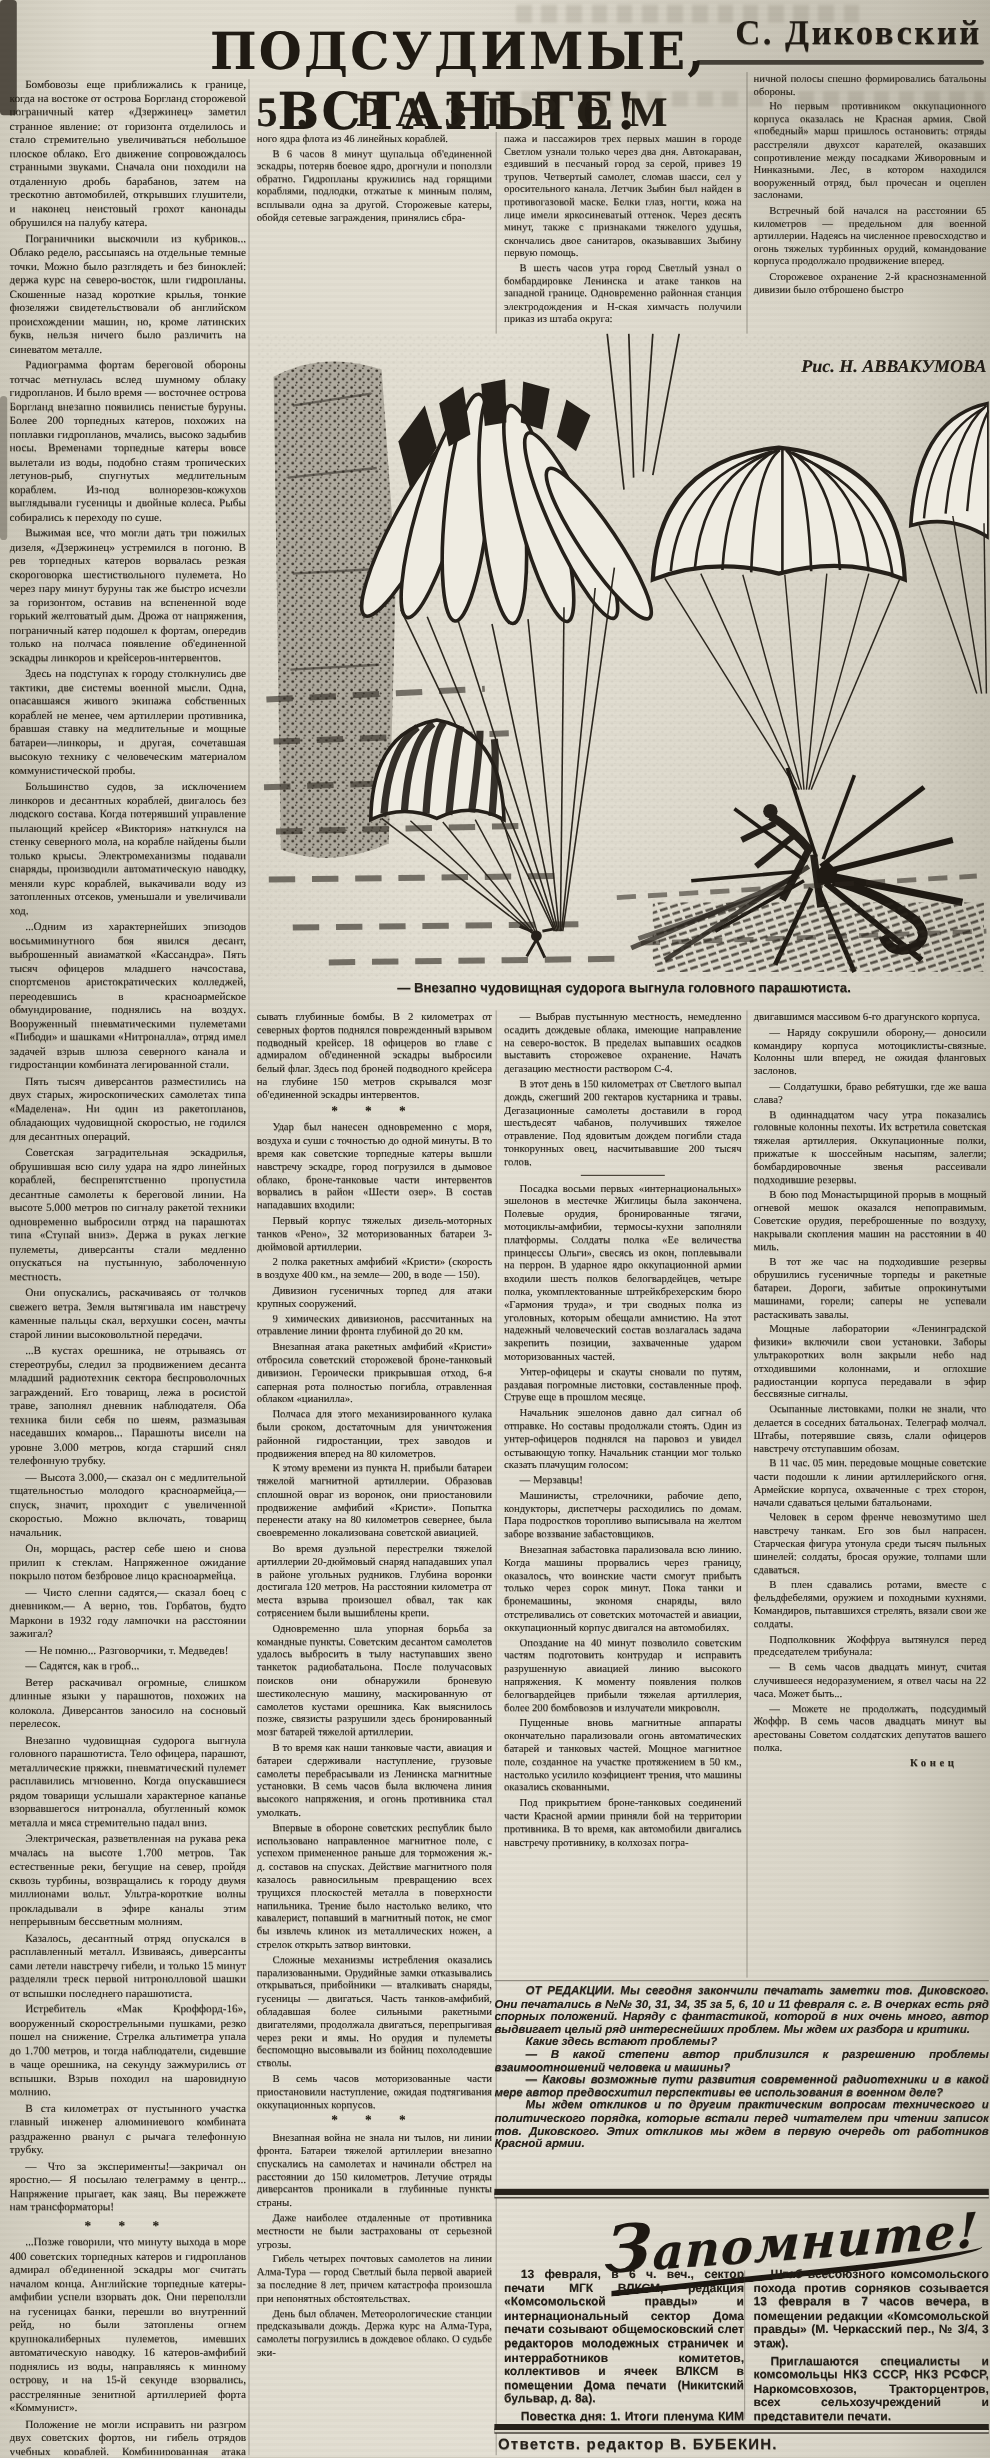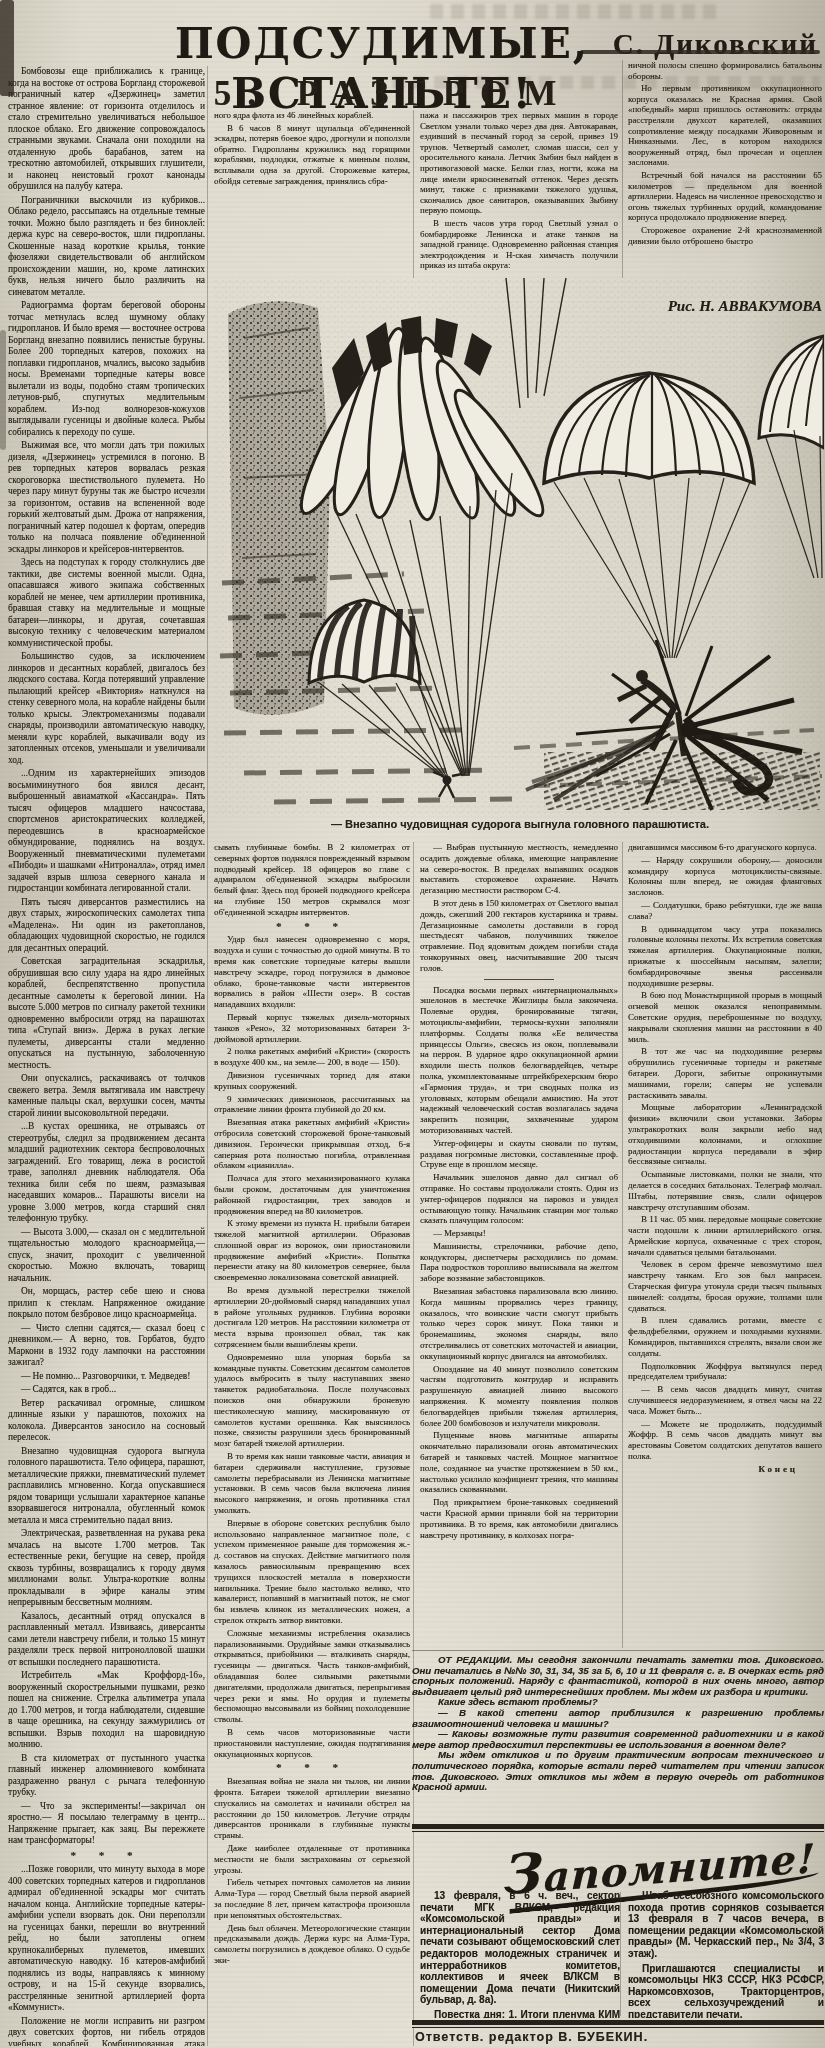--- a/index.html
+++ b/index.html
@@ -69,21 +69,21 @@
 
 <div class="page">
 
   <div class="smudge abs" style="left:0;top:0;width:14px;height:96px;opacity:.8;"></div>
   <div class="smudge abs" style="left:0;top:330px;width:6px;height:120px;opacity:.35;"></div>
   <div class="edge-right"></div>
   <div class="ghost" style="left:430px;top:4px;width:290px;height:15px;"></div>
   <div class="ghost" style="left:392px;top:76px;width:428px;height:13px;"></div>
   <div class="ghost" style="left:640px;top:180px;width:175px;height:11px;opacity:.14;"></div>
 
-  <div class="byline abs" style="left:540px;top:12px;width:278px;margin-top:16px;">С. Диковский</div>
+  <div class="byline abs" style="left:540px;top:12px;width:278px;">С. Диковский</div>
   <div class="byline-smear abs" style="left:580px;top:50px;width:240px;height:4px;"></div>
   <h1 class="headline abs" style="left:48px;top:20px;width:668px;">ПОДСУДИМЫЕ, ВСТАНЬТЕ!</h1>
   <h2 class="chapter abs" style="left:150px;top:66px;width:470px;">5. РАЗГРОМ</h2>
 
   <div class="vrule" style="left:207px;top:66px;height:1980px;"></div>
   <div class="vrule" style="left:413px;top:110px;height:168px;"></div>
   <div class="vrule" style="left:413px;top:842px;height:1204px;"></div>
   <div class="vrule" style="left:622px;top:60px;height:218px;"></div>
   <div class="vrule" style="left:622px;top:842px;height:806px;"></div>
 

